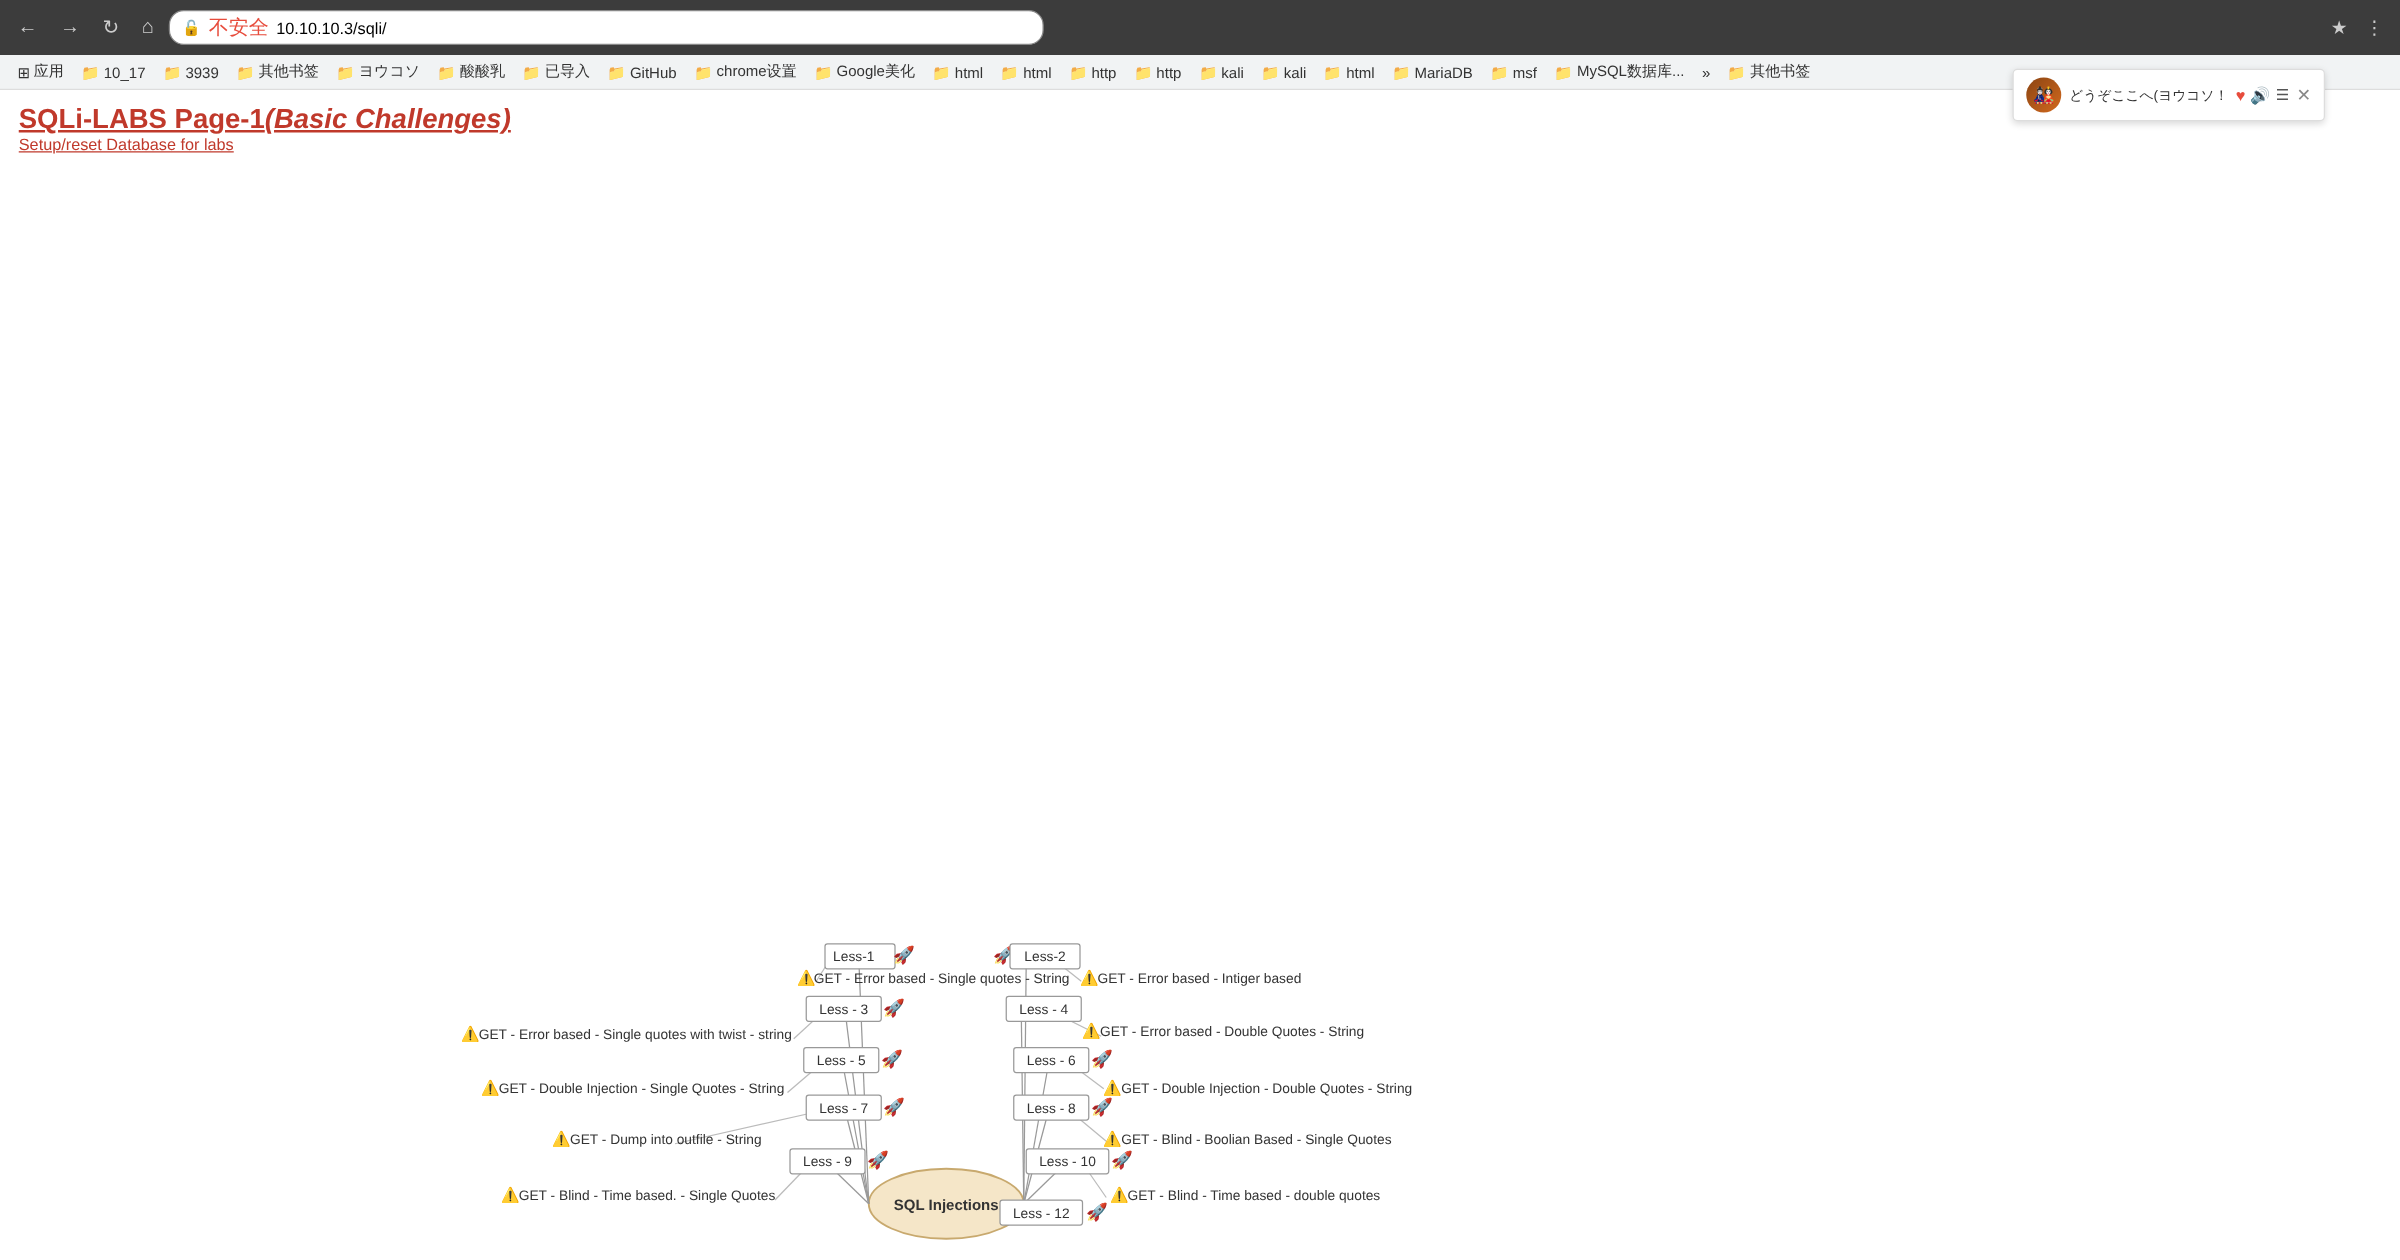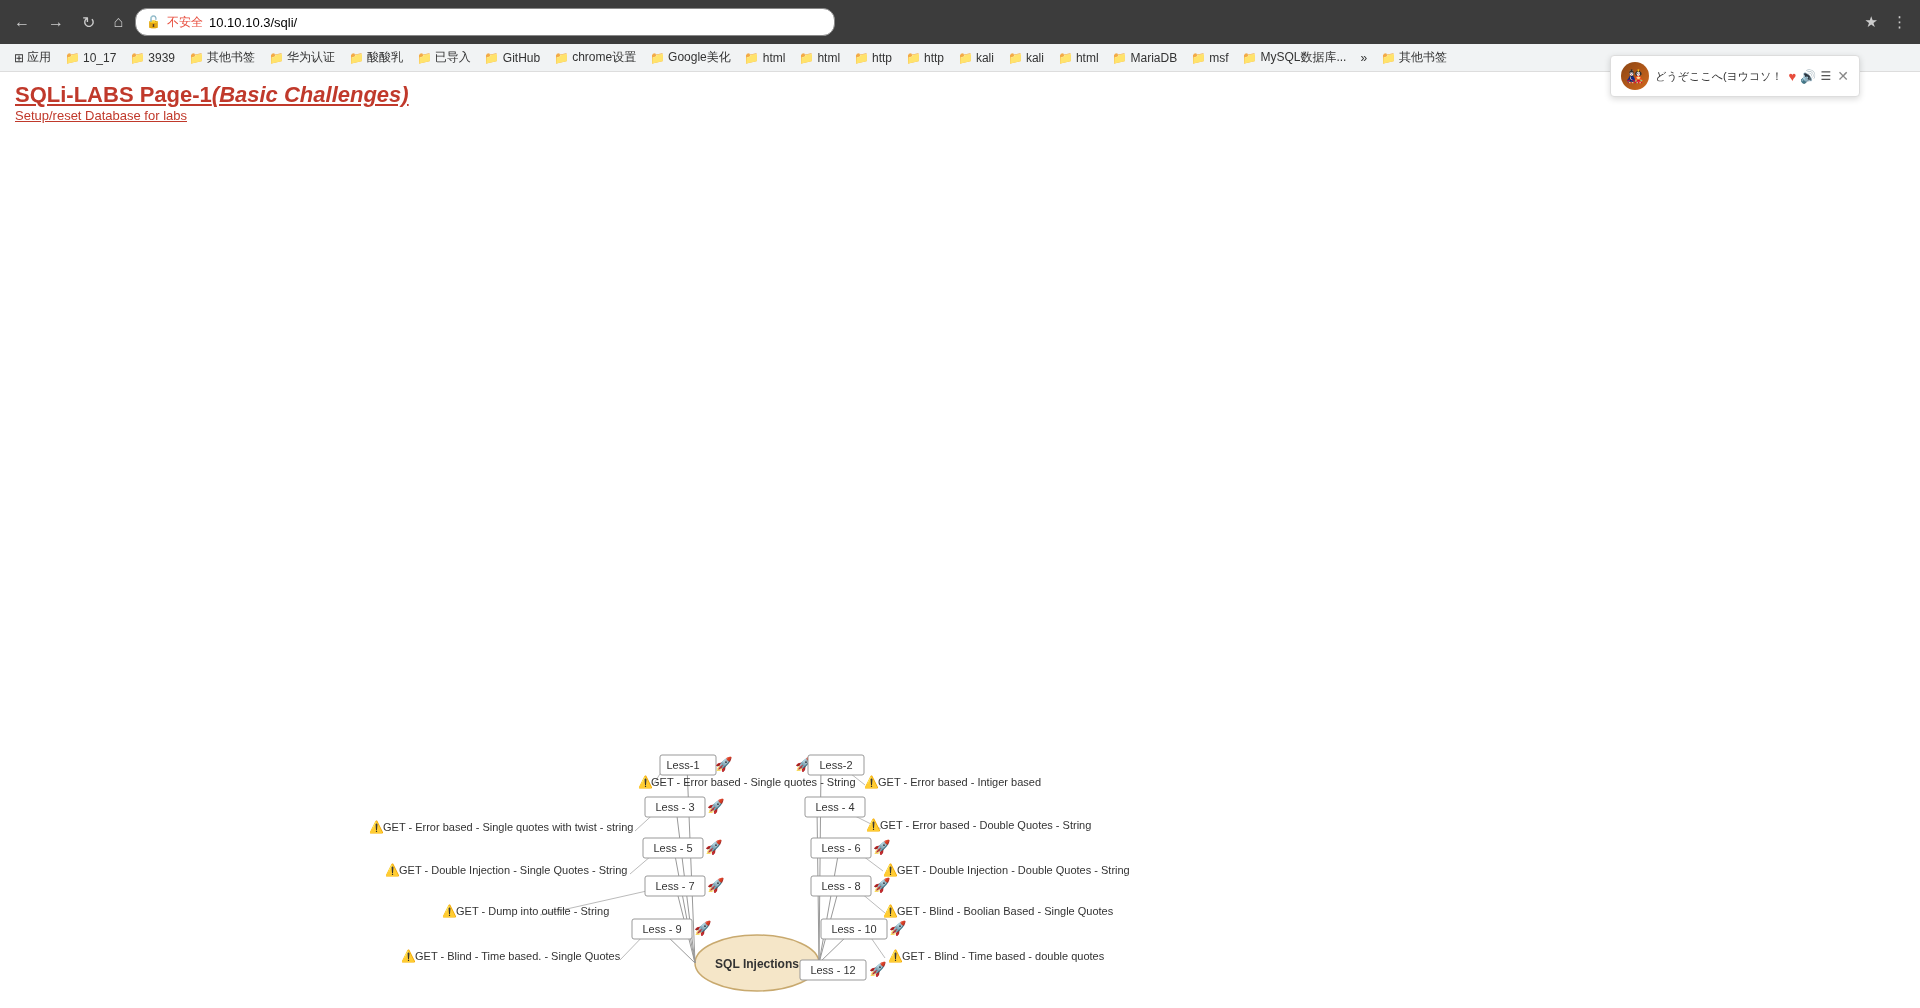--- a/index.html
+++ b/index.html
@@ -159,21 +159,21 @@
 </head>
 <body>
 
 <div class="browser-chrome">
   <button class="browser-nav-btn">←</button>
   <button class="browser-nav-btn">→</button>
   <button class="browser-nav-btn">↻</button>
   <button class="browser-nav-btn">⌂</button>
   <div class="address-bar">
     <span class="lock-icon">🔓</span>
-    <span style="color:#e74c3c;font-size:12px;text-align:center;">不安全</span>
+    <span style="color:#e74c3c;font-size:16px;text-align:center;">不安全</span>
     <span>10.10.10.3/sqli/</span>
   </div>
   <div class="browser-right-icons">
     <button class="browser-icon-btn">★</button>
     <button class="browser-icon-btn">⋮</button>
   </div>
 </div>
 
 <div class="bookmarks-bar">
   <div class="bookmark-item">
@@ -187,21 +187,21 @@
   <div class="bookmark-item">
     <span>📁</span>
     <span>3939</span>
   </div>
   <div class="bookmark-item">
     <span>📁</span>
     <span>其他书签</span>
   </div>
   <div class="bookmark-item">
     <span>📁</span>
-    <span>华为认证</span>
+    <span>ヨウコソ</span>
   </div>
   <div class="bookmark-item">
     <span>📁</span>
     <span>酸酸乳</span>
   </div>
   <div class="bookmark-item">
     <span>📁</span>
     <span>已导入</span>
   </div>
   <div class="bookmark-item">

